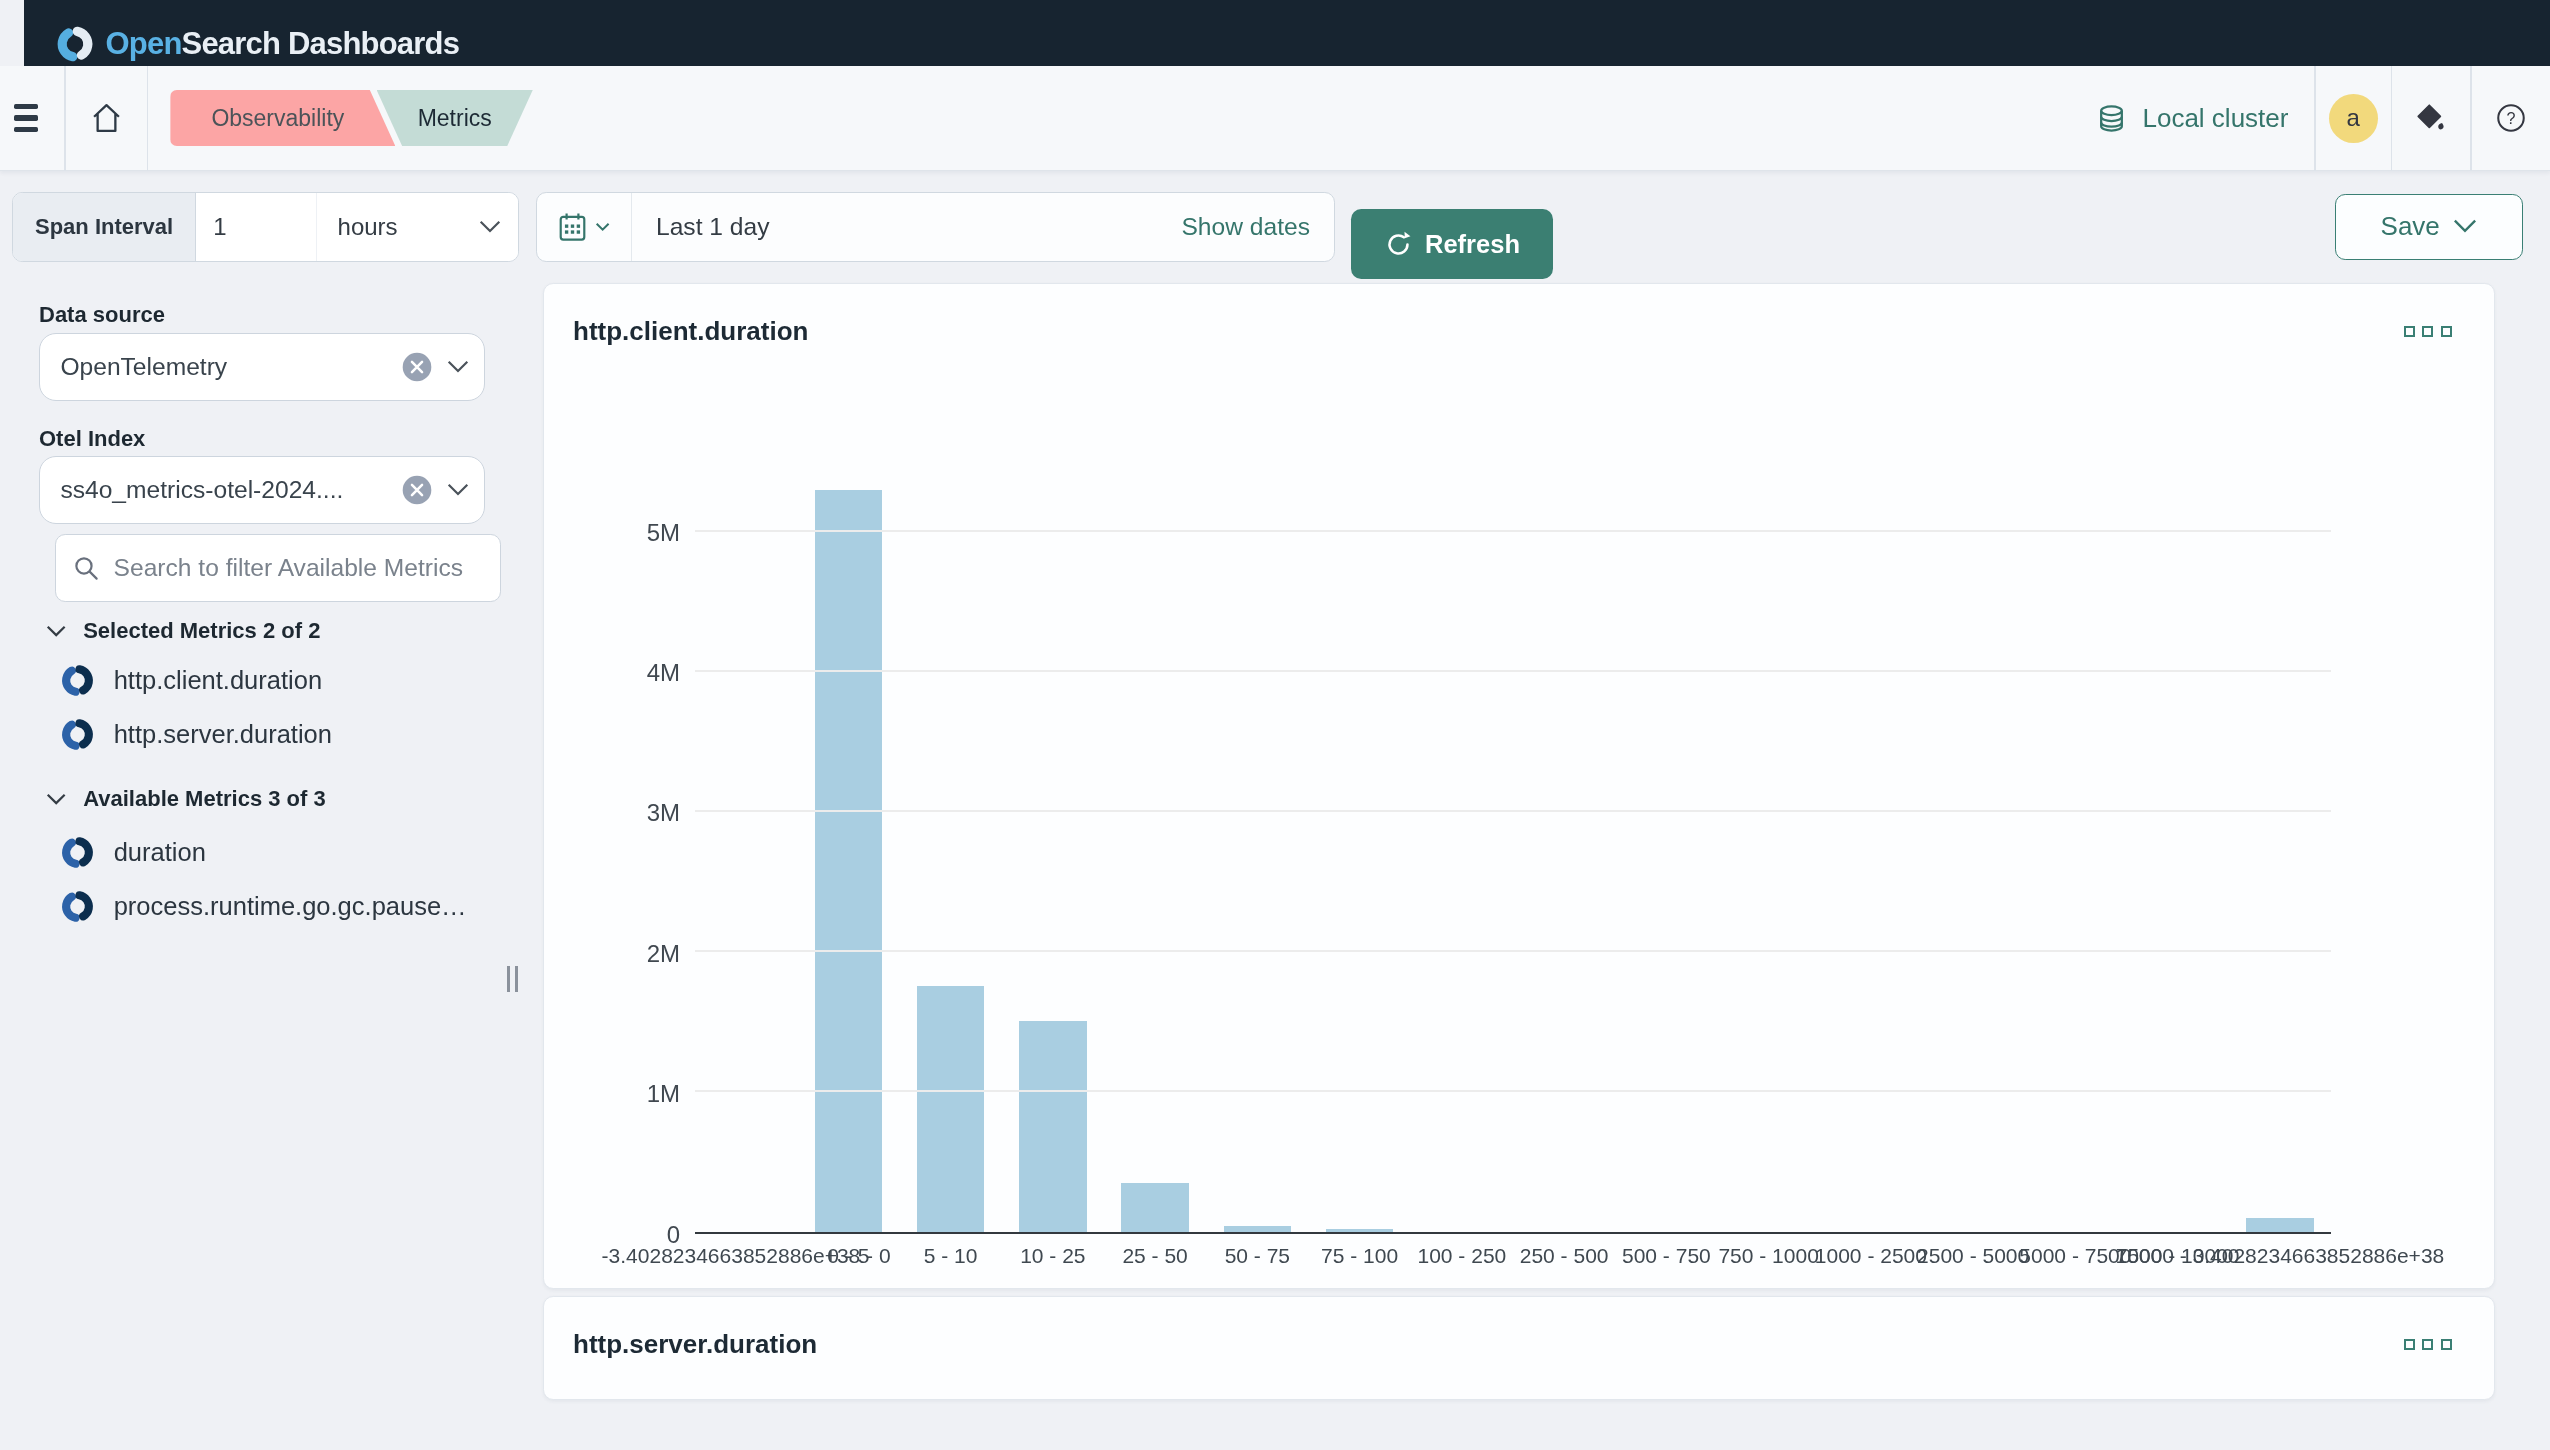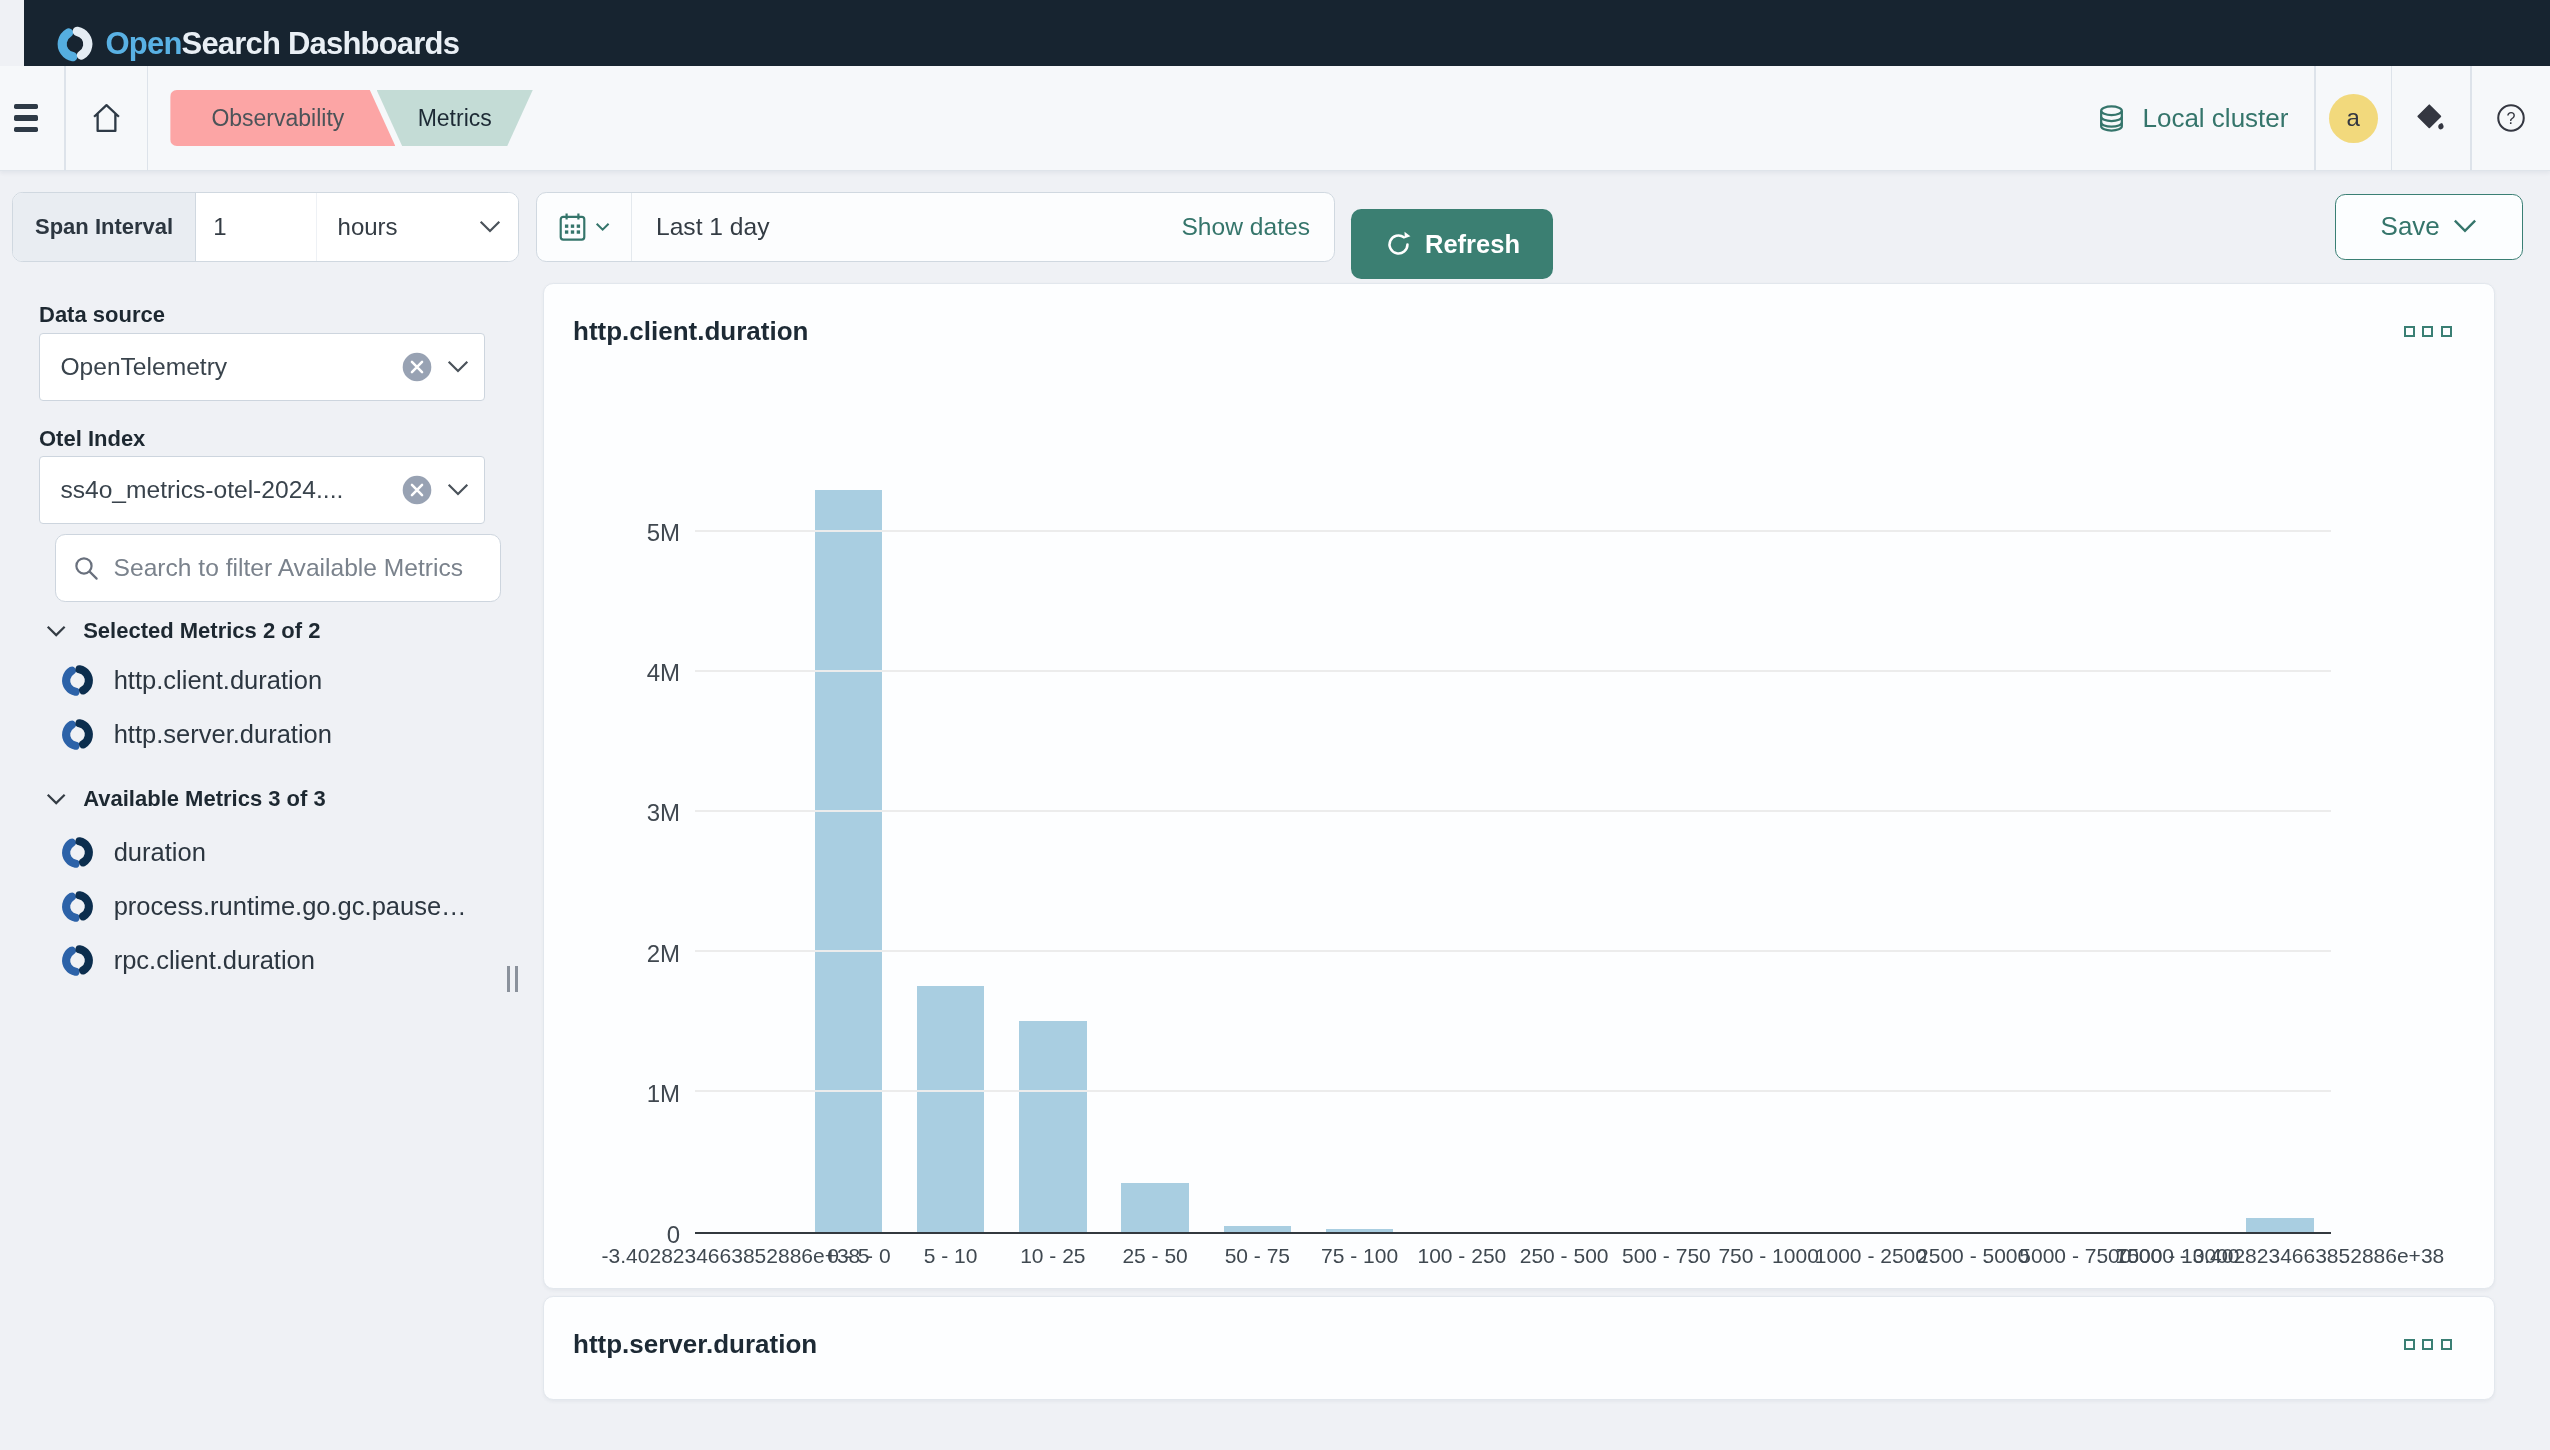--- a/index.html
+++ b/index.html
@@ -99,21 +99,21 @@
     background:#fcfeff; border:1.7px solid #3a7f74; border-radius:10.2px; cursor:pointer;
     display:flex; align-items:center; justify-content:center; gap:13.6px;
     color:#35756b; font-size:26px; font-family:"Liberation Sans",sans-serif;
   }
 
   
   .sidebar { position:absolute; left:39px; top:280px; width:472px; }
   .field-label { position:absolute; left:0; font-size:22px; font-weight:bold; color:#1d2831; }
   .combo {
     position:absolute; left:0; width:446px; height:68px;
-    background:#fff; border:1.7px solid #cdd5de; border-radius:4px;
+    background:#fff; border:1.7px solid #cdd5de; border-radius:17px;
     display:flex; align-items:center; padding:0 15.3px 0 20.4px; cursor:pointer;
   }
   .combo-value { flex:1; font-size:24.6px; color:#39434c; white-space:nowrap; overflow:hidden; }
   .clear-x { margin-right:13.6px; }
   .searchbox {
     position:absolute; left:16px; top:254px; width:446px; height:68px;
     background:#fff; border:1.7px solid #cdd5de; border-radius:10.2px;
     display:flex; align-items:center; padding:0 13.6px 0 17px;
   }
   .searchbox input {
@@ -350,27 +350,20 @@
   </li>
 
   <li class="metric-item">
     <svg width="39" height="39" viewBox="0 0 48 48">
       <circle cx="24" cy="24" r="14" fill="none" stroke="#2c62a8" stroke-width="10" stroke-linecap="round" stroke-dasharray="34 54" transform="rotate(100 24 24)"></circle>
       <circle cx="24" cy="24" r="14" fill="none" stroke="#0c2e4e" stroke-width="10" stroke-linecap="round" stroke-dasharray="34 54" transform="rotate(-80 24 24)"></circle>
     </svg>
     <span class="metric-label">process.runtime.go.gc.pause…</span>
   </li>
 
-  <li class="metric-item">
-    <svg width="39" height="39" viewBox="0 0 48 48">
-      <circle cx="24" cy="24" r="14" fill="none" stroke="#2c62a8" stroke-width="10" stroke-linecap="round" stroke-dasharray="34 54" transform="rotate(100 24 24)"></circle>
-      <circle cx="24" cy="24" r="14" fill="none" stroke="#0c2e4e" stroke-width="10" stroke-linecap="round" stroke-dasharray="34 54" transform="rotate(-80 24 24)"></circle>
-    </svg>
-    <span class="metric-label">rpc.client.duration</span>
-  </li>
 </ul>
 
   <div class="resize-handle">
       <i></i>
       <i></i>
     </div>
 </aside>
 
 <section class="panel panel-1">
   <div class="panel-head">

